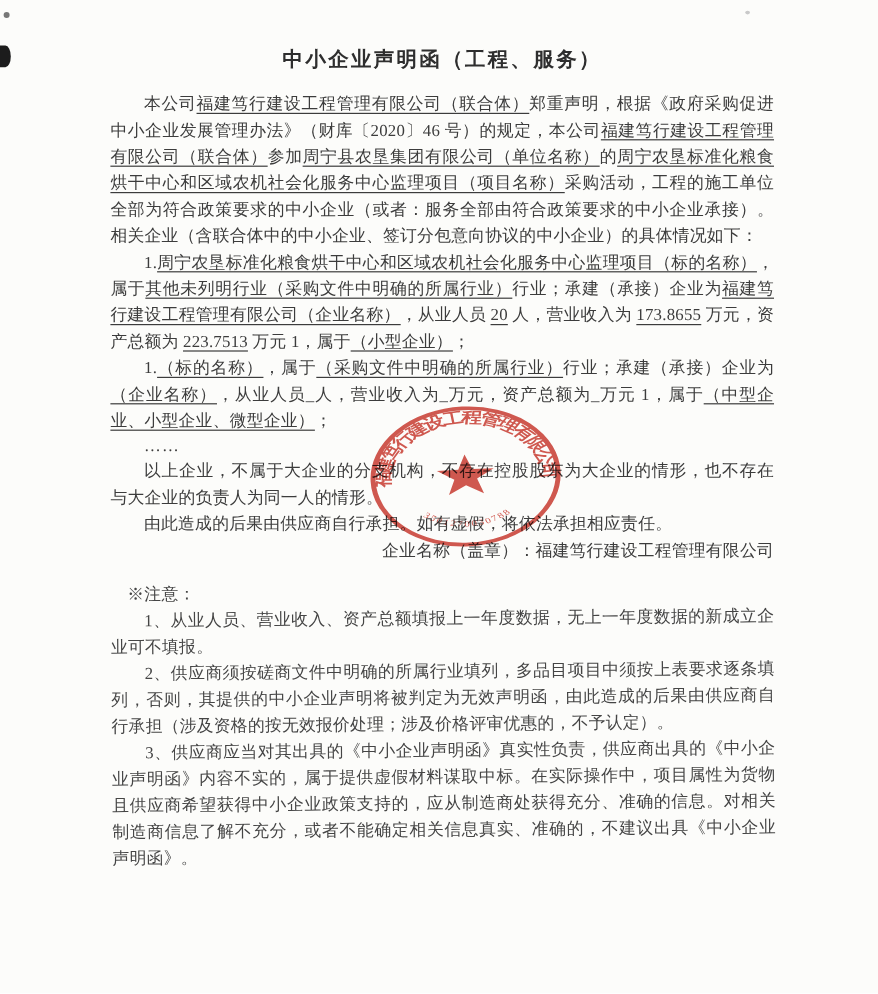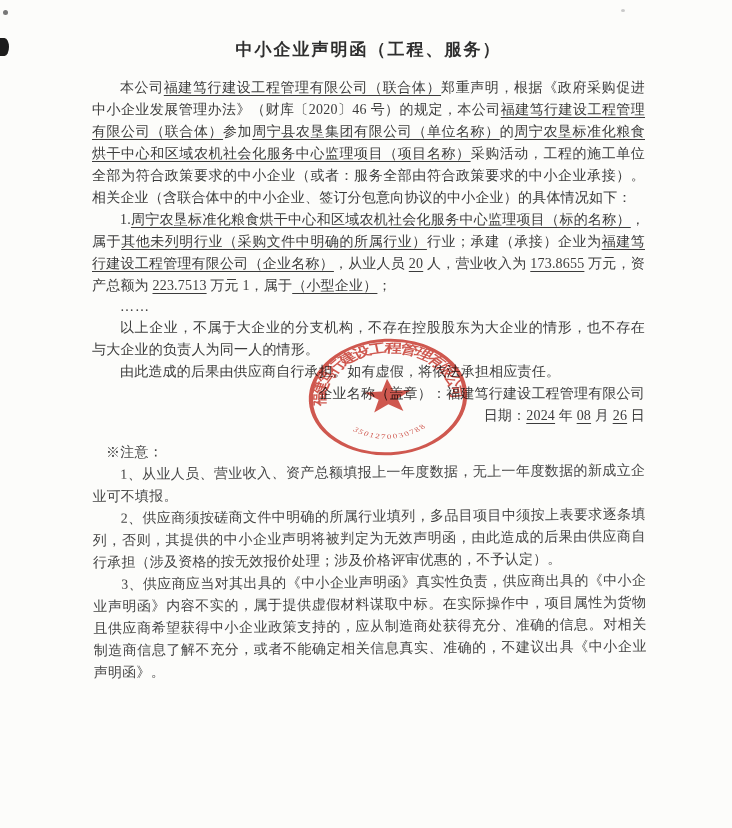--- a/index.html
+++ b/index.html
@@ -51,25 +51,25 @@
 </head>
 <body>
 
 <div class="sheet">
 
   <div class="doc">
     <h1 class="doc-title">中小企业声明函（工程、服务）</h1>
     <div>
         <p class="para style-body"><span>本公司</span><span class="u">福建笃行建设工程管理有限公司（联合体）</span><span>郑重声明，根据《政府采购促进中小企业发展管理办法》（财库〔2020〕46 号）的规定，本公司</span><span class="u">福建笃行建设工程管理有限公司（联合体）</span><span>参加</span><span class="u">周宁县农垦集团有限公司（单位名称）</span><span>的</span><span class="u">周宁农垦标准化粮食烘干中心和区域农机社会化服务中心监理项目（项目名称）</span><span>采购活动，工程的施工单位全部为符合政策要求的中小企业（或者：服务全部由符合政策要求的中小企业承接）。相关企业（含联合体中的中小企业、签订分包意向协议的中小企业）的具体情况如下：</span></p>
         <p class="para style-body"><span>1.</span><span class="u">周宁农垦标准化粮食烘干中心和区域农机社会化服务中心监理项目（标的名称）</span><span>，属于</span><span class="u">其他未列明行业（采购文件中明确的所属行业）</span><span>行业；承建（承接）企业为</span><span class="u">福建笃行建设工程管理有限公司（企业名称）</span><span>，从业人员 </span><span class="u">20</span><span> 人，营业收入为 </span><span class="u">173.8655</span><span> 万元，资产总额为 </span><span class="u">223.7513</span><span> 万元 1，属于</span><span class="u">（小型企业）</span><span>；</span></p>
+        <p class="para style-body"><span>1.</span><span class="u">（标的名称）</span><span>，属于</span><span class="u">（采购文件中明确的所属行业）</span><span>行业；承建（承接）企业为</span><span class="u">（企业名称）</span><span>，从业人员_人，营业收入为_万元，资产总额为_万元 1，属于</span><span class="u">（中型企业、小型企业、微型企业）</span><span>；</span></p>
         <p class="para style-ellipsis"><span>……</span></p>
         <p class="para style-body"><span>以上企业，不属于大企业的分支机构，不存在控股股东为大企业的情形，也不存在与大企业的负责人为同一人的情形。</span></p>
         <p class="para style-body"><span>由此造成的后果由供应商自行承担。如有虚假，将依法承担相应责任。</span></p>
         <p class="para style-sign"><span>企业名称（盖章）：福建笃行建设工程管理有限公司</span></p>
-        <p class="para style-sign"><span>日期：</span><span class="u">2024</span><span> 年 </span><span class="u">08</span><span> 月 </span><span class="u">26</span><span> 日</span></p>
       </div>
     <div class="notes">
         <p class="para style-note-head"><span>※注意：</span></p>
         <p class="para style-note"><span>1、从业人员、营业收入、资产总额填报上一年度数据，无上一年度数据的新成立企业可不填报。</span></p>
         <p class="para style-note"><span>2、供应商须按磋商文件中明确的所属行业填列，多品目项目中须按上表要求逐条填列，否则，其提供的中小企业声明将被判定为无效声明函，由此造成的后果由供应商自行承担（涉及资格的按无效报价处理；涉及价格评审优惠的，不予认定）。</span></p>
         <p class="para style-note"><span>3、供应商应当对其出具的《中小企业声明函》真实性负责，供应商出具的《中小企业声明函》内容不实的，属于提供虚假材料谋取中标。在实际操作中，项目属性为货物且供应商希望获得中小企业政策支持的，应从制造商处获得充分、准确的信息。对相关制造商信息了解不充分，或者不能确定相关信息真实、准确的，不建议出具《中小企业声明函》。</span></p>
       </div>
   </div>
 
   <div class="seal-wrap">

